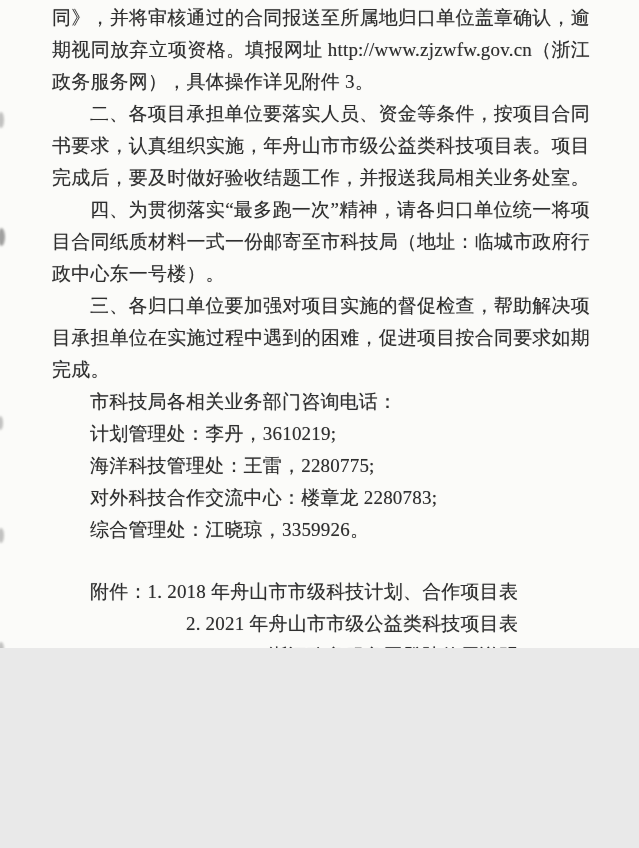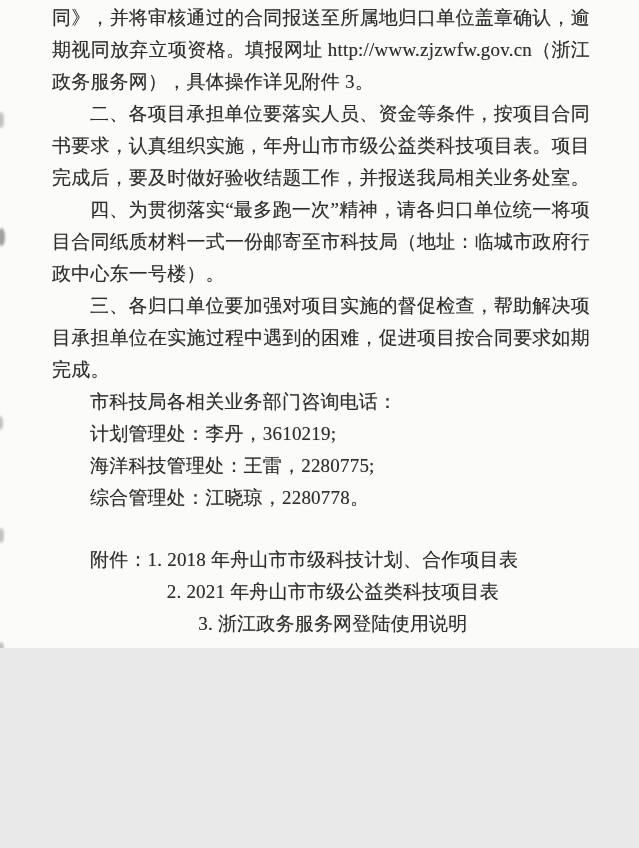--- a/index.html
+++ b/index.html
@@ -35,21 +35,21 @@
   .para.indent { text-indent: 38px; }
   .attachments {
     margin-top: 30px;
     display: flex;
     align-items: flex-start;
   }
   .att-label {
     white-space: nowrap;
     margin-left: 38px;
   }
-  .att-item { text-align: center; }
+  .att-item { text-align: right; }
   .signature {
     position: absolute;
     left: 328px;
     top: 733px;
     width: 178px;
     text-align: center;
     font-size: 19px;
     line-height: 32px;
     letter-spacing: 0.2px;
     text-shadow: 0 0 0.7px rgba(70,70,70,0.55);
@@ -107,21 +107,22 @@
 <div class="page">
 
   <div class="body-text">
     <p class="para">同》，并将审核通过的合同报送至所属地归口单位盖章确认，逾期视同放弃立项资格。填报网址 http://www.zjzwfw.gov.cn（浙江政务服务网），具体操作详见附件 3。</p>
     <p class="para indent">二、各项目承担单位要落实人员、资金等条件，按项目合同书要求，认真组织实施，年舟山市市级公益类科技项目表。项目完成后，要及时做好验收结题工作，并报送我局相关业务处室。</p>
     <p class="para indent">四、为贯彻落实“最多跑一次”精神，请各归口单位统一将项目合同纸质材料一式一份邮寄至市科技局（地址：临城市政府行政中心东一号楼）。</p>
     <p class="para indent">三、各归口单位要加强对项目实施的督促检查，帮助解决项目承担单位在实施过程中遇到的困难，促进项目按合同要求如期完成。</p>
     <p class="para indent">市科技局各相关业务部门咨询电话：</p>
     <p class="para indent">计划管理处：李丹，3610219;</p>
     <p class="para indent">海洋科技管理处：王雷，2280775;</p>
-    <p class="para indent">综合管理处：江晓琼，2280778。</p>
+    <p class="para indent">对外科技合作交流中心：楼章龙 2280783;</p>
+    <p class="para indent">综合管理处：江晓琼，3359926。</p>
 
     <div class="attachments">
       <span class="att-label">附件：</span>
       <div class="att-items">
         <div class="att-item">1. 2018 年舟山市市级科技计划、合作项目表</div>
         <div class="att-item">2. 2021 年舟山市市级公益类科技项目表</div>
         <div class="att-item">3. 浙江政务服务网登陆使用说明</div>
       </div>
     </div>
   </div>

